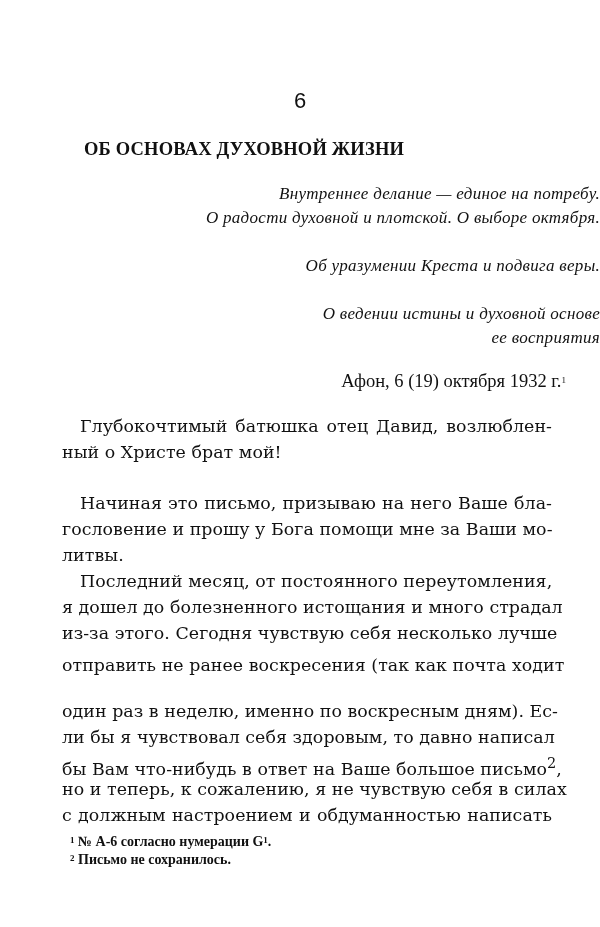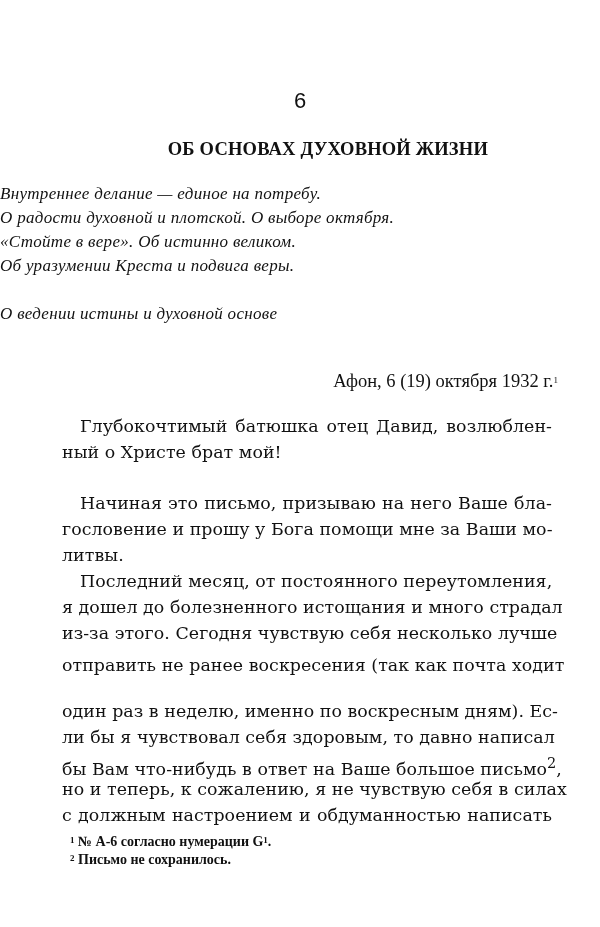--- a/index.html
+++ b/index.html
@@ -1,44 +1,44 @@
 <!DOCTYPE html>
 <html><head>
 <meta charset="utf-8">
 <style>
   html, body { margin:0; padding:0; background:#ffffff; }
   body { width:600px; height:927px; position:relative; overflow:hidden; color:#111; }
   .page { position:absolute; left:0; top:0; width:600px; height:927px; background:#fff; }
   .num { position:absolute; left:0; width:600px; top:88px; text-align:center;
          font-family:"Liberation Sans", sans-serif; font-size:22px; line-height:26px; }
-  .title { position:absolute; left:0; width:488px; top:138px; text-align:right;
+  .title { position:absolute; left:0; width:488px; top:138px; text-align:center;
            font-family:"Liberation Serif", serif; font-weight:bold; font-size:18.5px; line-height:22px; letter-spacing:0.2px; }
-  .sub { position:absolute; left:0; width:600px; text-align:left;
+  .sub { position:absolute; left:0; width:600px; text-align:right;
          font-family:"Liberation Serif", serif; font-style:italic; font-size:17px; line-height:24px; letter-spacing:0.3px; }
-  .date { position:absolute; right:42px; top:370px; font-family:"Liberation Serif", serif; font-size:18.5px; line-height:22px;text-align:right; }
+  .date { position:absolute; right:34px; top:370px; font-family:"Liberation Serif", serif; font-size:18.5px; line-height:22px;text-align:right; }
   .date sup, .body sup, .fn sup { font-size:9px; vertical-align:top; position:relative; top:-1px; }
   .line { position:absolute; left:62px; width:490px; font-family:"DejaVu Serif", serif; font-size:17.4px; line-height:26px;
           text-align:justify; text-align-last:justify; white-space:nowrap; letter-spacing:0.05px; }
   .line.ind { left:80px; width:472px; }
   .line.last { text-align-last:left; }
   .fn { position:absolute; left:70px; font-family:Liberation Serif, serif; font-size:14px; line-height:27px; font-weight:bold; }
 </style>
 </head>
 <body>
 
 <div class="page">
 
   <div class="num">6</div>
   <div class="title">ОБ ОСНОВАХ ДУХОВНОЙ ЖИЗНИ</div>
 
   <div class="sub" style="top:182px">Внутреннее делание — единое на потребу.</div>
   <div class="sub" style="top:206px">О радости духовной и плотской. О выборе октября.</div>
-  <div class="sub" style="top:230px">«Стойте в вере». Об истинно великом.</div>
   <div class="sub" style="top:254px">Об уразумении Креста и подвига веры.</div>
   <div class="sub" style="top:302px">О ведении истины и духовной основе</div>
+  <div class="sub" style="top:326px">ее восприятия</div>
 
   <div class="date"><span>Афон, 6 (19) октября 1932 г.</span><sup>1</sup></div>
 
   <div class="line ind" style="top:413px">Глубокочтимый батюшка отец Давид, возлюблен-</div>
   <div class="line last" style="top:439px">ный о Христе брат мой!</div>
 
   <div class="line ind" style="top:490px">Начиная это письмо, призываю на него Ваше бла-</div>
   <div class="line" style="top:516px">гословение и прошу у Бога помощи мне за Ваши мо-</div>
   <div class="line last" style="top:542px">литвы.</div>
 

